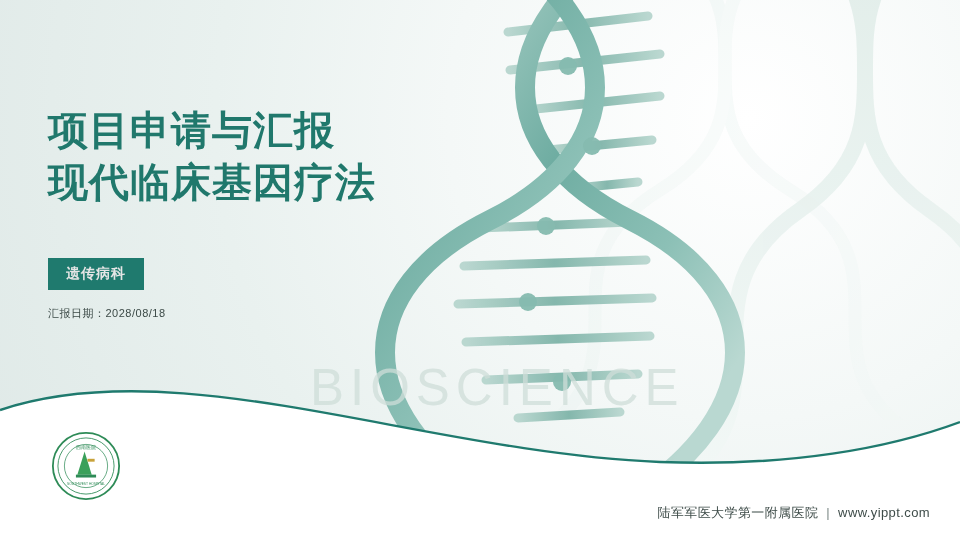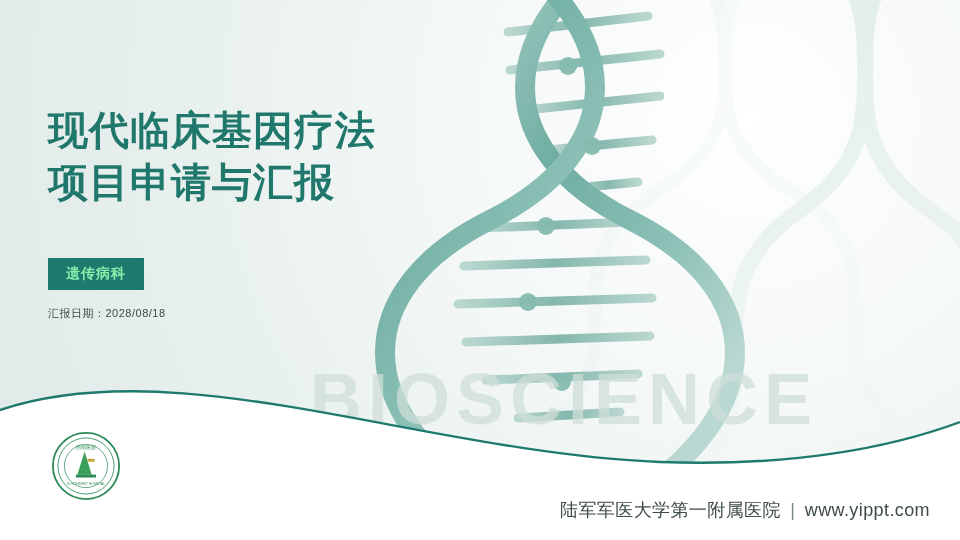--- a/index.html
+++ b/index.html
@@ -14,51 +14,51 @@
       radial-gradient(circle at 78% 22%, #ffffff 0%, #f4f8f7 35%, #e9f1ef 62%, #dfe9e7 100%);
   }
 
   
   .dna-layer{position:absolute;inset:0;overflow:hidden;}
   .dna-svg{position:absolute;top:-30px;right:-10px;width:640px;height:520px;}
   .ghost-dna{position:absolute;top:-40px;right:-40px;width:460px;height:460px;opacity:.28;}
 
   .bioscience{
     position:absolute;left:310px;top:358px;
-    font-size:72px;letter-spacing:6px;font-weight:700;
+    font-size:51px;letter-spacing:6px;font-weight:400;
     color:#cfded9;opacity:.75;
     font-family:"Liberation Sans",sans-serif;
     user-select:none;
   }
 
   
   .wave{position:absolute;left:0;bottom:0;width:960px;height:200px;}
 
   
   .title-wrap{position:absolute;left:48px;top:104px;}
   .title-line{
     font-size:40px;line-height:52px;font-weight:700;color:#20786c;
     letter-spacing:1px;
   }
   .tags{position:absolute;left:48px;top:258px;display:flex;gap:8px;}
   .tag{
-    background:#1f7a6e;color:#86efac;font-size:14px;font-weight:700;
+    background:#1f7a6e;color:#e5e5e5;font-size:14px;font-weight:700;
     padding:7px 18px;letter-spacing:1px;display:inline-block;
   }
   .date{
     position:absolute;left:48px;top:306px;
     font-size:11px;color:#3c4a47;letter-spacing:.5px;
   }
 
   
   .logo{position:absolute;left:50px;bottom:38px;width:72px;height:72px;}
 
   .footer{
     position:absolute;right:30px;bottom:18px;
-    font-size:18px;color:#3e4c49;letter-spacing:.4px;
+    font-size:13px;color:#3e4c49;letter-spacing:.4px;
   }
   .footer .sep{color:#7d8b88;margin:0 4px;}
 </style>
 </head>
 <body>
 
 <div class="slide">
 
   <div class="dna-layer">
 
@@ -139,22 +139,22 @@
 
     <div class="bioscience">BIOSCIENCE</div>
   </div>
 
   <svg class="wave" viewBox="0 0 960 200" preserveAspectRatio="none">
     <path d="M0,70 C180,10 420,112 660,122 C790,127 890,108 960,82 L960,200 L0,200 Z" fill="#ffffff"></path>
     <path d="M0,70 C180,10 420,112 660,122 C790,127 890,108 960,82" fill="none" stroke="#1f7a6e" stroke-width="2.4"></path>
   </svg>
 
   <div class="title-wrap">
+    <div class="title-line">项目申请与汇报</div>
     <div class="title-line">现代临床基因疗法</div>
-    <div class="title-line">项目申请与汇报</div>
   </div>
 
   <div class="tags">
     <span class="tag">遗传病科</span>
   </div>
 
   <div class="date">汇报日期：2028/08/18</div>
 
   <svg class="logo" viewBox="0 0 100 100">
     <circle cx="50" cy="50" r="46" fill="none" stroke="#2e8b57" stroke-width="2.5"></circle>

